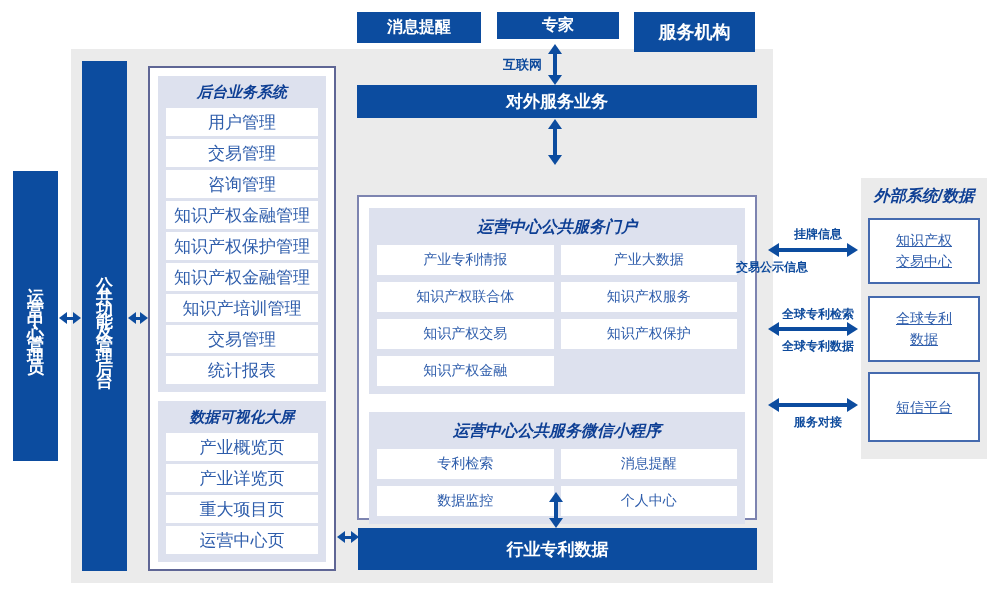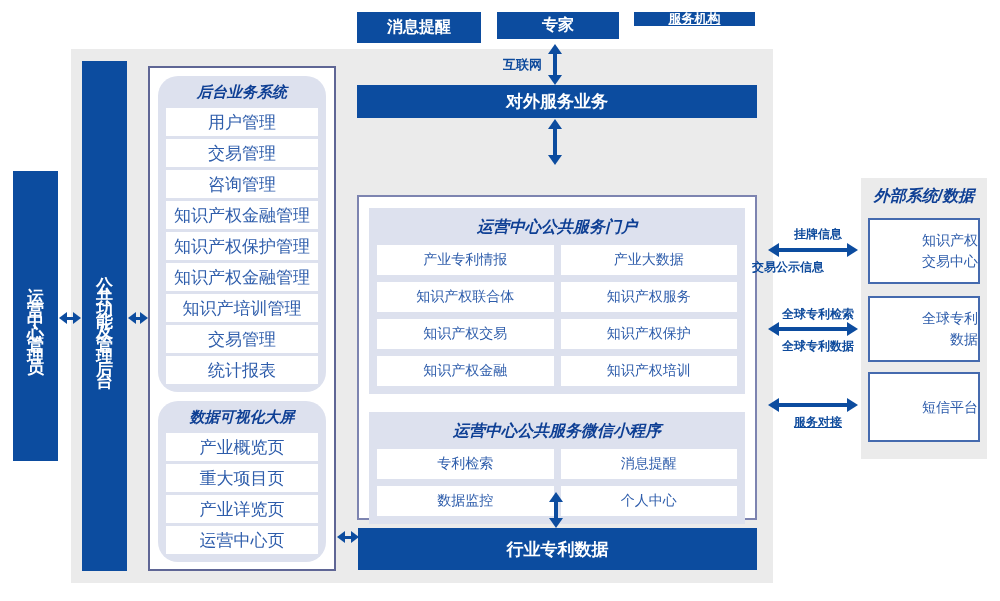--- a/index.html
+++ b/index.html
@@ -33,28 +33,28 @@
 
   
   #center-panel{display:flex;flex-direction:column;padding:11px 10px 9px;gap:18px;margin-top:30px;}
   #center-panel .section{padding:7px 8px 8px;}
   #center-panel .sec-header{font-size:16px;margin:2px 0 7px;}
   .grid2{display:grid;grid-template-columns:1fr 1fr;gap:7px;}
   .grid2 .chip{height:30px;font-size:14px;}
 
   
   #left-panel{display:flex;flex-direction:column;padding:8px;gap:9px;}
-  #left-panel .section{padding:6px 8px 8px;border-radius:20px;}
+  #left-panel .section{padding:6px 8px 8px;}
   #left-panel .sec-header{font-size:15px;margin:1px 0 6px;}
   .col-list{display:flex;flex-direction:column;gap:3px;}
   .col-list .chip{height:28px;font-size:17px;}
 
   
   .ext-box{background:#ffffff;border:2px solid #456aae;color:#2e5dab;font-size:14px;
-    line-height:21px;display:flex;flex-direction:column;align-items:flex-end;justify-content:center;text-align:center;}
+    line-height:21px;display:flex;flex-direction:column;align-items:center;justify-content:center;text-align:center;text-decoration:underline;}
 
   
   .lbl{color:#0d4a9c;font-weight:bold;font-size:12px;text-align:center;}
 
   
   .varrow{background:linear-gradient(#0c4c9f,#0c4c9f) center/4px calc(100% - 16px) no-repeat;}
   .varrow::before{content:"";position:absolute;top:0;left:50%;transform:translateX(-50%);
     border-left:7px solid transparent;border-right:7px solid transparent;border-bottom:10px solid #0c4c9f;}
   .varrow::after{content:"";position:absolute;bottom:0;left:50%;transform:translateX(-50%);
     border-left:7px solid transparent;border-right:7px solid transparent;border-top:10px solid #0c4c9f;}
@@ -72,42 +72,41 @@
 </head>
 <body>
 
 <div id="stage">
 
   <div class="abs gray-bg" style="left:71px;top:49px;width:702px;height:534px;"></div>
   <div class="abs gray-bg" style="left:861px;top:178px;width:126px;height:281px;"></div>
 
   <div class="abs blue-box" style="left:357px;top:12px;width:124px;height:31px;font-size:16px;">消息提醒</div>
   <div class="abs blue-box" style="left:497px;top:12px;width:122px;height:27px;font-size:16px;">专家</div>
-  <div class="abs blue-box" style="left:634px;top:12px;width:121px;height:14px;font-size:13px;text-decoration:underline;">服务机构</div>
+  <div class="abs blue-box" style="left:634px;top:12px;width:121px;height:40px;font-size:18px;">服务机构</div>
 
   <div class="abs lbl" style="left:470px;top:56px;width:72px;text-align:right;font-size:13px;">互联网</div>
   <div class="abs varrow" style="left:548px;top:44px;width:14px;height:41px;"></div>
 
   <div class="abs blue-box" style="left:357px;top:85px;width:400px;height:33px;font-size:17px;">对外服务业务</div>
 
   <div class="abs varrow" style="left:548px;top:119px;width:14px;height:46px;"></div>
 
   <div id="center-panel" class="abs panel" style="left:357px;top:165px;width:400px;height:325px;">
 
     <div class="section">
       <div class="sec-header">运营中心公共服务门户</div>
       <div class="grid2">
         <div class="chip">产业专利情报</div>
         <div class="chip">产业大数据</div>
         <div class="chip">知识产权联合体</div>
         <div class="chip">知识产权服务</div>
         <div class="chip">知识产权交易</div>
         <div class="chip">知识产权保护</div>
         <div class="chip">知识产权金融</div>
-        <div class="chip">知识产权培训</div>
       </div>
     </div>
 
     <div class="section">
       <div class="sec-header">运营中心公共服务微信小程序</div>
       <div class="grid2">
         <div class="chip">专利检索</div>
         <div class="chip">消息提醒</div>
         <div class="chip">数据监控</div>
         <div class="chip">个人中心</div>
@@ -133,22 +132,22 @@
         <div class="chip">知识产培训管理</div>
         <div class="chip">交易管理</div>
         <div class="chip">统计报表</div>
       </div>
     </div>
 
     <div class="section">
       <div class="sec-header">数据可视化大屏</div>
       <div class="col-list">
         <div class="chip">产业概览页</div>
+        <div class="chip">产业详览页</div>
         <div class="chip">重大项目页</div>
-        <div class="chip">产业详览页</div>
         <div class="chip">运营中心页</div>
       </div>
     </div>
   </div>
 
   <div class="abs vbar" style="left:13px;top:171px;width:45px;height:290px;">运营中心管理员</div>
   <div class="abs vbar" style="left:82px;top:61px;width:45px;height:510px;">公共功能及管理后台</div>
 
   <div class="abs harrow sm" style="left:59px;top:312px;width:22px;height:12px;"></div>
   <div class="abs harrow sm" style="left:128px;top:312px;width:20px;height:12px;"></div>
@@ -166,18 +165,18 @@
   </div>
   <div class="abs ext-box" style="left:868px;top:372px;width:112px;height:70px;">
     <div>短信平台</div>
   </div>
 
   <div class="abs harrow" style="left:768px;top:243px;width:90px;height:14px;"></div>
   <div class="abs harrow" style="left:768px;top:322px;width:90px;height:14px;"></div>
   <div class="abs harrow" style="left:768px;top:398px;width:90px;height:14px;"></div>
 
   <div class="abs lbl" style="left:773px;top:226px;width:90px;">挂牌信息</div>
-  <div class="abs lbl" style="left:743px;top:259px;width:90px;font-family:Liberation Serif, serif;">交易公示信息</div>
+  <div class="abs lbl" style="left:727px;top:259px;width:90px;font-family:Liberation Serif, serif;">交易公示信息</div>
   <div class="abs lbl" style="left:773px;top:306px;width:90px;">全球专利检索</div>
   <div class="abs lbl" style="left:773px;top:338px;width:90px;">全球专利数据</div>
-  <div class="abs lbl" style="left:773px;top:414px;width:90px;text-decoration:underline;">服务对接</div>
+  <div class="abs lbl" style="left:773px;top:414px;width:90px;">服务对接</div>
 
 </div>
 
 </body></html>

